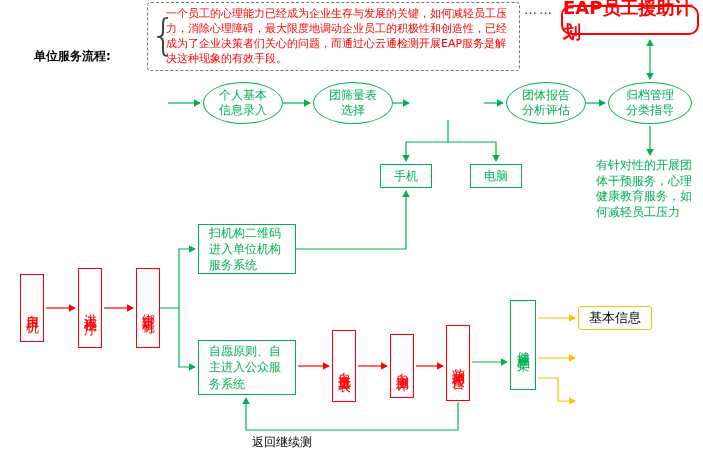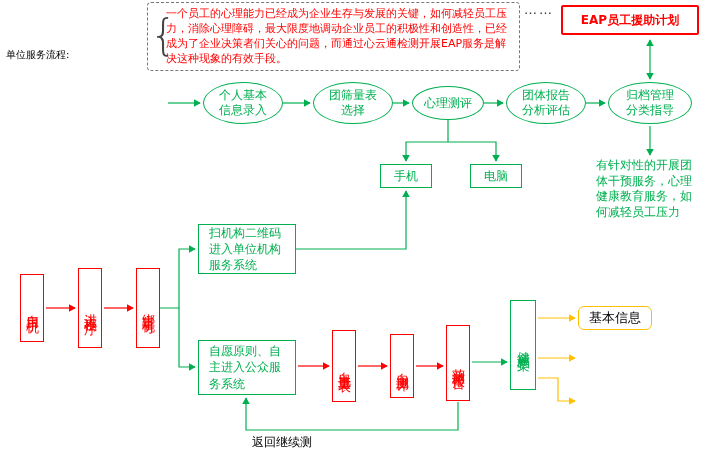--- a/index.html
+++ b/index.html
@@ -4,22 +4,22 @@
 <style>
   * { margin:0; padding:0; box-sizing:border-box; }
   :root { --g:#00B050; --r:#FF0000; --y:#FFC000; }
   body { font-family:"DejaVu Sans","Liberation Sans",sans-serif; background:#ffffff; }
   .stage { position:relative; width:703px; height:461px; background:#fff; overflow:hidden; }
   .abs { position:absolute; }
   svg.wires { position:absolute; left:0; top:0; pointer-events:none; }
   .intro { border:1px dashed #777; border-radius:4px; color:var(--r); font-size:11px; line-height:1.35; padding:4px 8px 4px 18px; }
   .brace { position:absolute; left:2px; top:50%; transform:translateY(-52%); font-size:42px; font-weight:100; color:#444; line-height:1; }
   .dots { font-size:13px; color:#333; letter-spacing:2px; }
-  .eap { border:2px solid var(--r); color:var(--r); font-weight:bold; font-size:12px; display:flex; align-items:center; justify-content:center; border-radius:2px; }
-  .seclabel { font-size:10px; font-weight:normal; color:#000; white-space:nowrap; }
+  .eap { border:2px solid var(--r); color:var(--r); font-weight:bold; font-size:18px; display:flex; align-items:center; justify-content:center; border-radius:10px; }
+  .seclabel { font-size:12px; font-weight:bold; color:#000; white-space:nowrap;margin-left:28px; }
   .ellipse { border:1px solid var(--g); border-radius:50%; color:var(--g); display:flex; align-items:center; justify-content:center; text-align:center; font-size:12px; line-height:1.25; }
   .ellipse span { width:52px; word-break:break-all; display:block; }
   .gbox { border:1px solid var(--g); color:var(--g); display:flex; align-items:center; justify-content:center; font-size:12px; text-align:center; }
   .gtextbox { border:1px solid var(--g); color:var(--g); font-size:12px; display:flex; align-items:center; justify-content:center; line-height:1.35; }
   .gtextbox span { width:76px; word-break:break-all; display:block; text-align:left; }
   .freetext { color:var(--g); font-size:12px; line-height:1.3; word-break:break-all; }
   .vbox { display:flex; align-items:center; justify-content:center; font-size:13px; }
   .vbox span { writing-mode:vertical-rl; text-orientation:upright; letter-spacing:2px; }
   .redv { border:1px solid var(--r); color:var(--r); }
   .greenv { border:1px solid var(--g); color:var(--g); }
@@ -83,23 +83,20 @@
   <div class="abs eap" style="left:561px; top:5px; width:138px; height:30px;">EAP员工援助计划</div>
 
   <div class="abs seclabel" style="left:6px; top:48px;">单位服务流程:</div>
 
   <div class="abs ellipse" style="left:203px; top:82px; width:80px; height:42px;">
       <span>个人基本信息录入</span>
     </div>
   <div class="abs ellipse" style="left:313px; top:82px; width:80px; height:42px;">
       <span>团筛量表选择</span>
     </div>
-  <div class="abs ellipse" style="left:412px; top:86px; width:72px; height:34px;">
-      <span>心理测评</span>
-    </div>
   <div class="abs ellipse" style="left:506px; top:82px; width:80px; height:42px;">
       <span>团体报告分析评估</span>
     </div>
   <div class="abs ellipse" style="left:608px; top:82px; width:84px; height:42px;">
       <span>归档管理分类指导</span>
     </div>
 
   <div class="abs gbox" style="left:380px; top:164px; width:52px; height:24px;">手机</div>
   <div class="abs gbox" style="left:470px; top:164px; width:52px; height:24px;">电脑</div>
 
@@ -130,17 +127,17 @@
       <span>自主测评</span>
     </div>
   <div class="abs vbox redv" style="left:446px; top:325px; width:24px; height:76px;">
       <span>获测评报告</span>
     </div>
 
   <div class="abs vbox greenv" style="left:510px; top:300px; width:26px; height:90px;">
       <span>健康档案</span>
     </div>
 
-  <div class="abs ybox" style="left:578px; top:306px; width:74px; height:24px;border-radius:6px;">基本信息</div>
+  <div class="abs ybox" style="left:578px; top:306px; width:74px; height:24px;">基本信息</div>
 
   <div class="abs loop" style="left:232px; top:434px; width:100px;">返回继续测</div>
 
 </div>
 
 </body></html>

